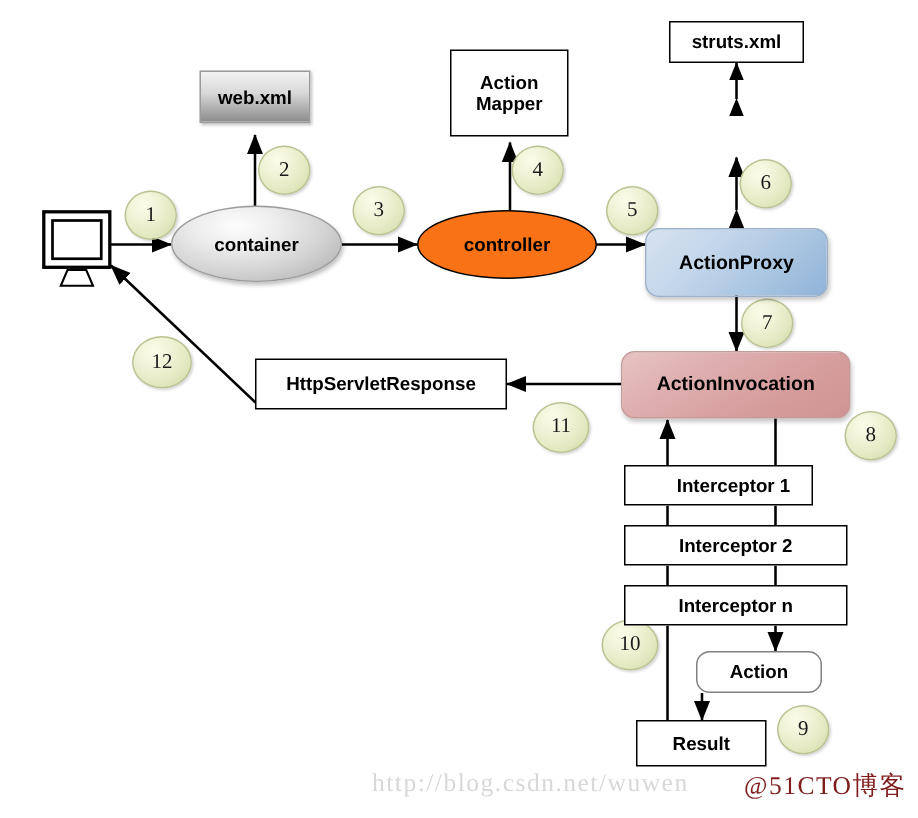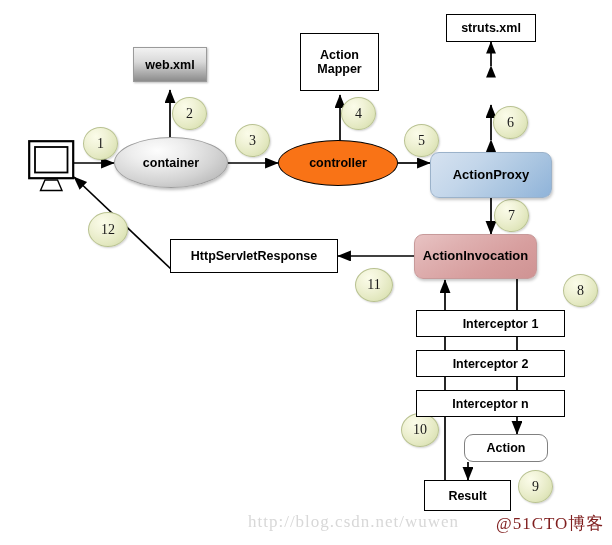--- a/index.html
+++ b/index.html
@@ -204,40 +204,40 @@
     <span>Mapper</span>
   </div>
 
   <div class="node ellipse-white" style="left:278px; top:140px; width:120px; height:46px;">controller</div>
 
   <div class="node box-plain" style="left:446px; top:14px; width:90px; height:28px;">struts.xml</div>
 
 
   <div class="node box-blue" style="left:430px; top:140px; width:122px; height:46px;">ActionProxy</div>
 
-  <div class="node box-red" style="left:414px; top:234px; width:123px; height:45px;">ActionInvocation</div>
+  <div class="node box-red" style="left:414px; top:234px; width:153px; height:45px;">ActionInvocation</div>
 
   <div class="node box-plain" style="left:170px; top:239px; width:168px; height:34px;">HttpServletResponse</div>
 
-  <div class="node box-plain" style="left:416px; top:310px; width:149px; height:27px;padding-left:20px;">Interceptor 1</div>
+  <div class="node box-plain" style="left:416px; top:310px; width:126px; height:27px;padding-left:20px;">Interceptor 1</div>
 
   <div class="node box-plain" style="left:416px; top:350px; width:149px; height:27px;">Interceptor 2</div>
 
   <div class="node box-plain" style="left:416px; top:390px; width:149px; height:27px;">Interceptor n</div>
 
   <div class="node box-round-gray" style="left:464px; top:434px; width:84px; height:28px;">Action</div>
 
   <div class="node box-plain" style="left:424px; top:480px; width:87px; height:31px;">Result</div>
 
   <div class="bubble" style="left:83px;  top:127px; width:33px; height:31px;">1</div>
   <div class="bubble" style="left:172px; top:97px;  width:33px; height:31px;">2</div>
   <div class="bubble" style="left:235px; top:124px; width:33px; height:31px;">3</div>
   <div class="bubble" style="left:341px; top:97px;  width:33px; height:31px;">4</div>
   <div class="bubble" style="left:404px; top:124px; width:33px; height:31px;">5</div>
   <div class="bubble" style="left:493px; top:106px; width:33px; height:31px;">6</div>
   <div class="bubble" style="left:494px; top:199px; width:33px; height:31px;">7</div>
   <div class="bubble" style="left:563px; top:274px; width:33px; height:31px;">8</div>
   <div class="bubble" style="left:518px; top:470px; width:33px; height:31px;">9</div>
   <div class="bubble" style="left:401px; top:413px; width:36px; height:32px;">10</div>
   <div class="bubble" style="left:355px; top:268px; width:36px; height:32px;">11</div>
-  <div class="bubble" style="left:88px;  top:212px; width:38px; height:33px;">12</div>
+  <div class="bubble" style="left:88px;  top:224px; width:38px; height:33px;">12</div>
 
 </div>
 
 </body></html>

